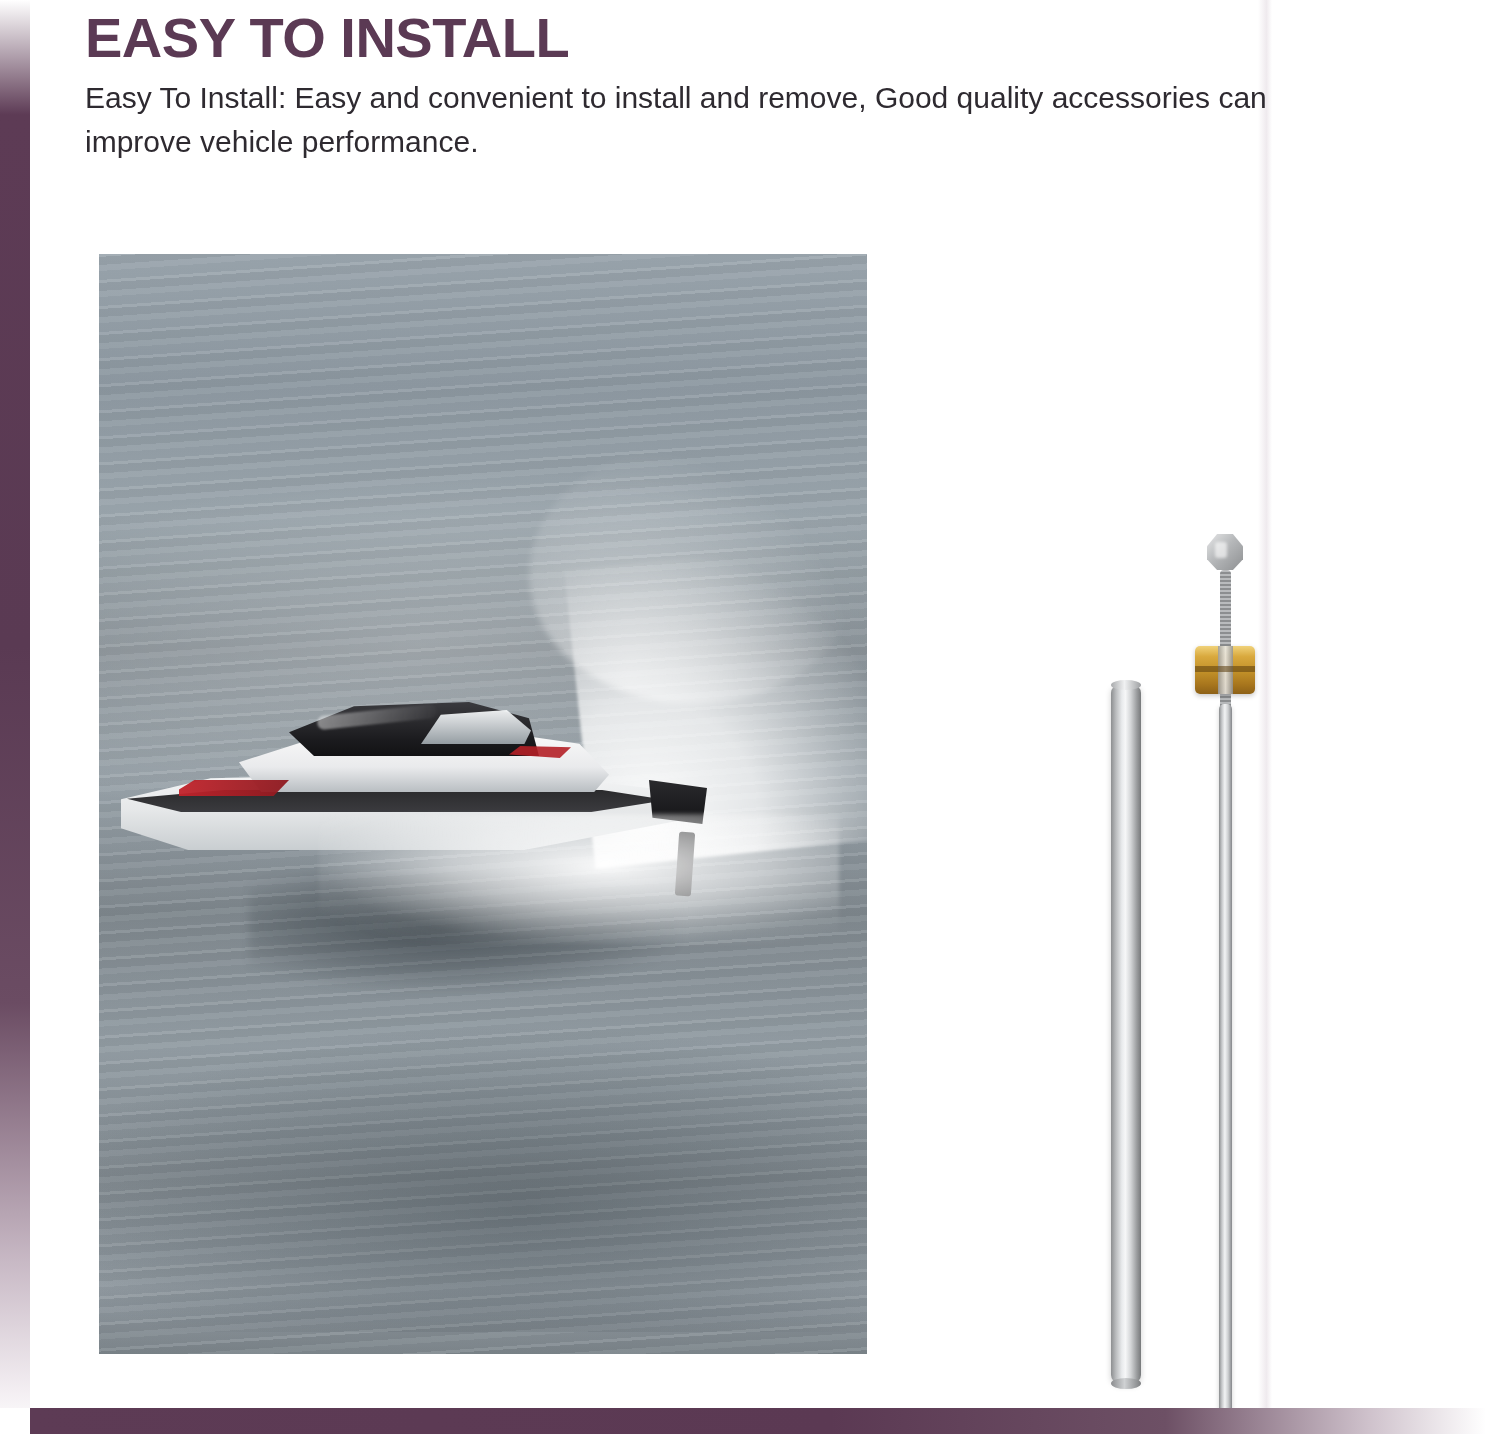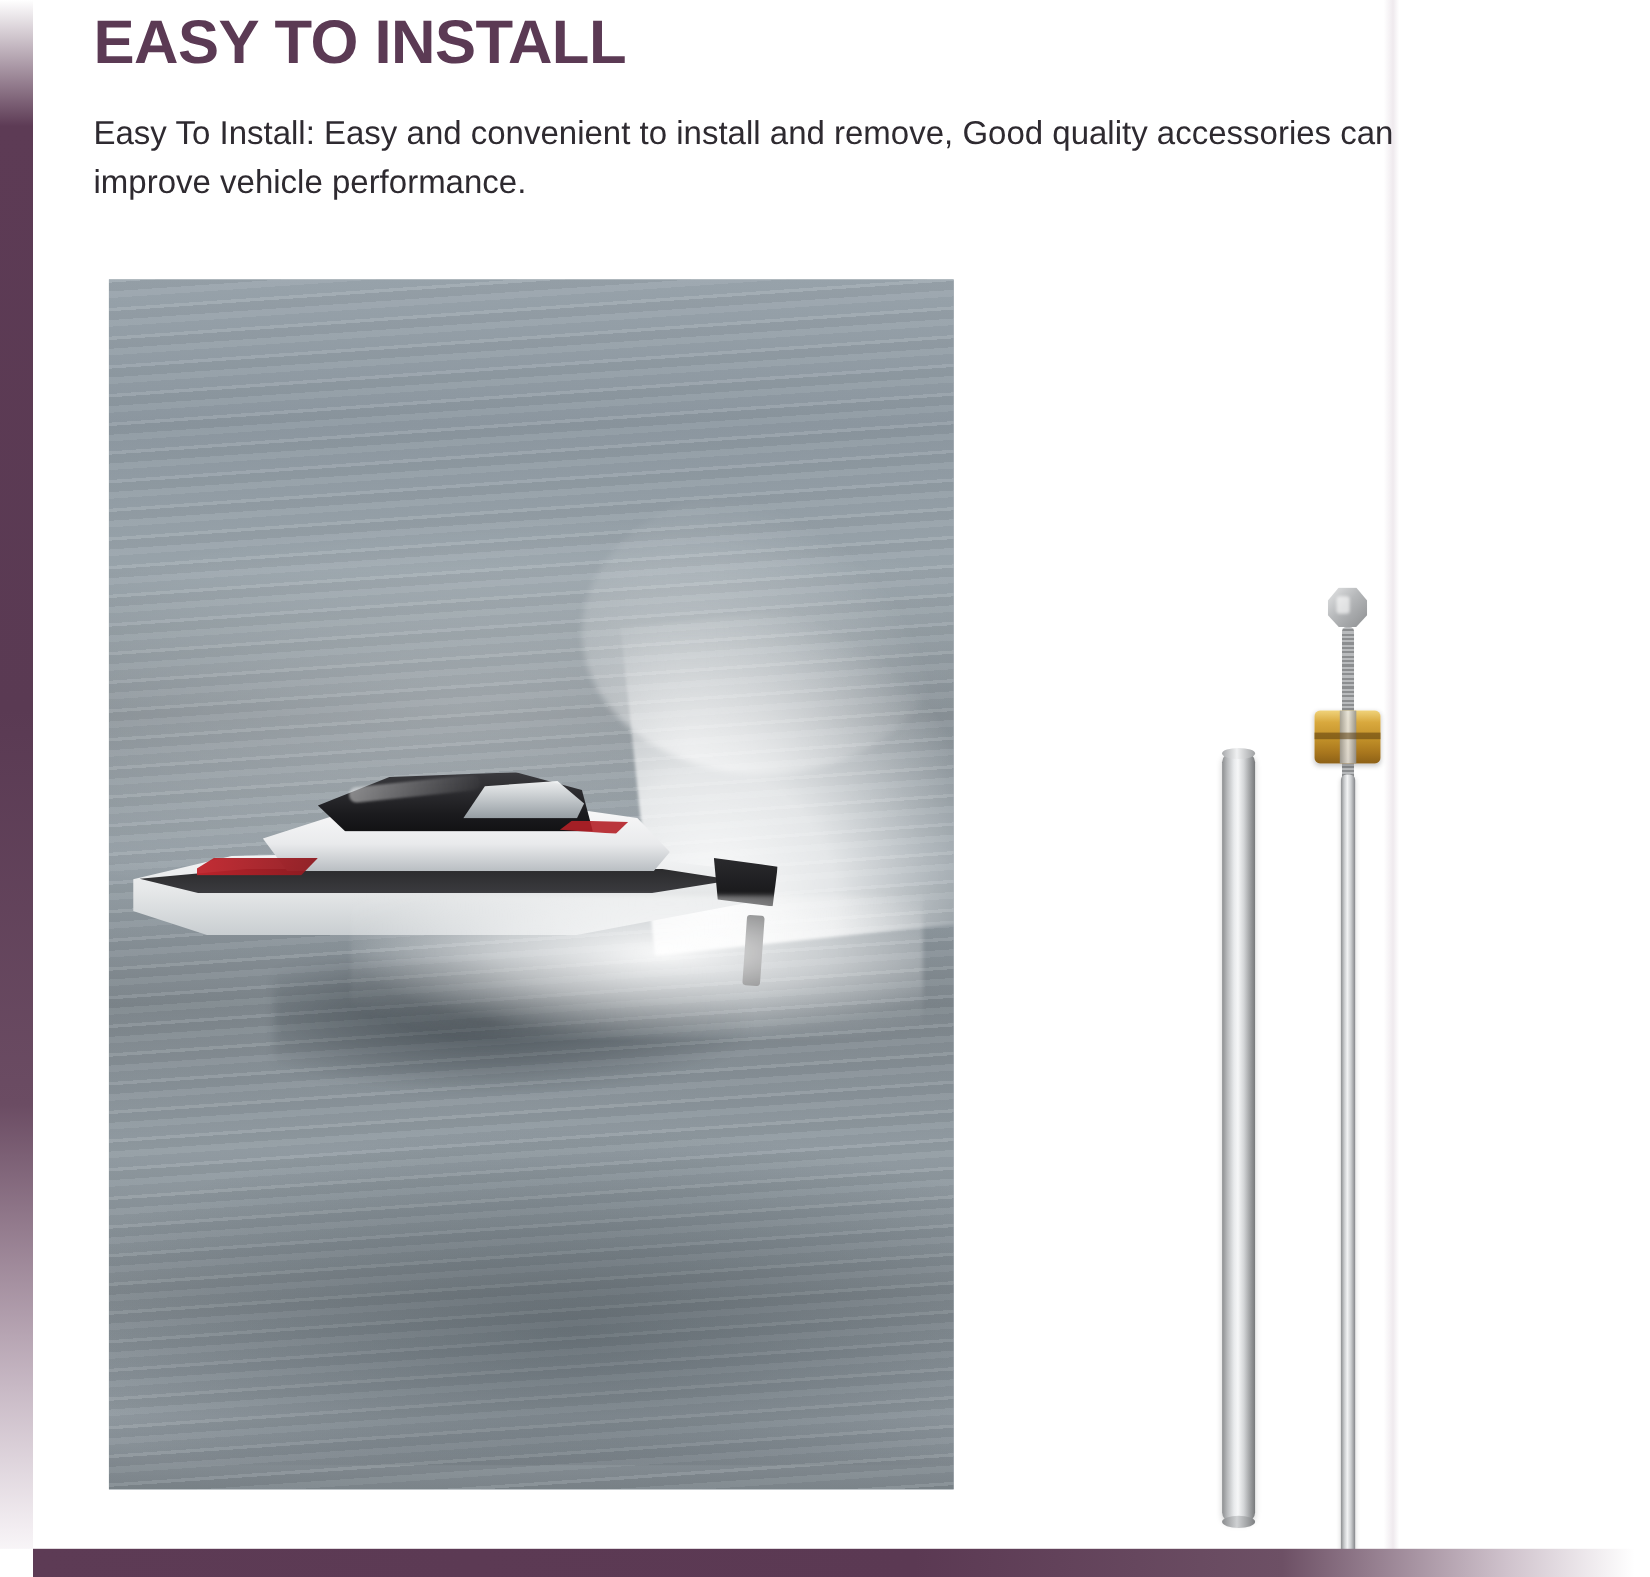--- a/index.html
+++ b/index.html
@@ -82,21 +82,21 @@
     padding-top: 8px;
     font-size: 56px;
     line-height: 1.08;
     font-weight: bold;
     letter-spacing: -0.5px;
     color: #5b3a54;
     font-family: "Liberation Sans", sans-serif;
   }
 
   .subtext {
-    margin: 32px 0 0 0;
+    margin: 8px 0 0 0;
     font-size: 30px;
     line-height: 1.45;
     color: #2e2a30;
     max-width: 1250px;
     font-family: "Liberation Sans", sans-serif;
   }
 
   .media-row {
     position: absolute;
     left: 99px;

